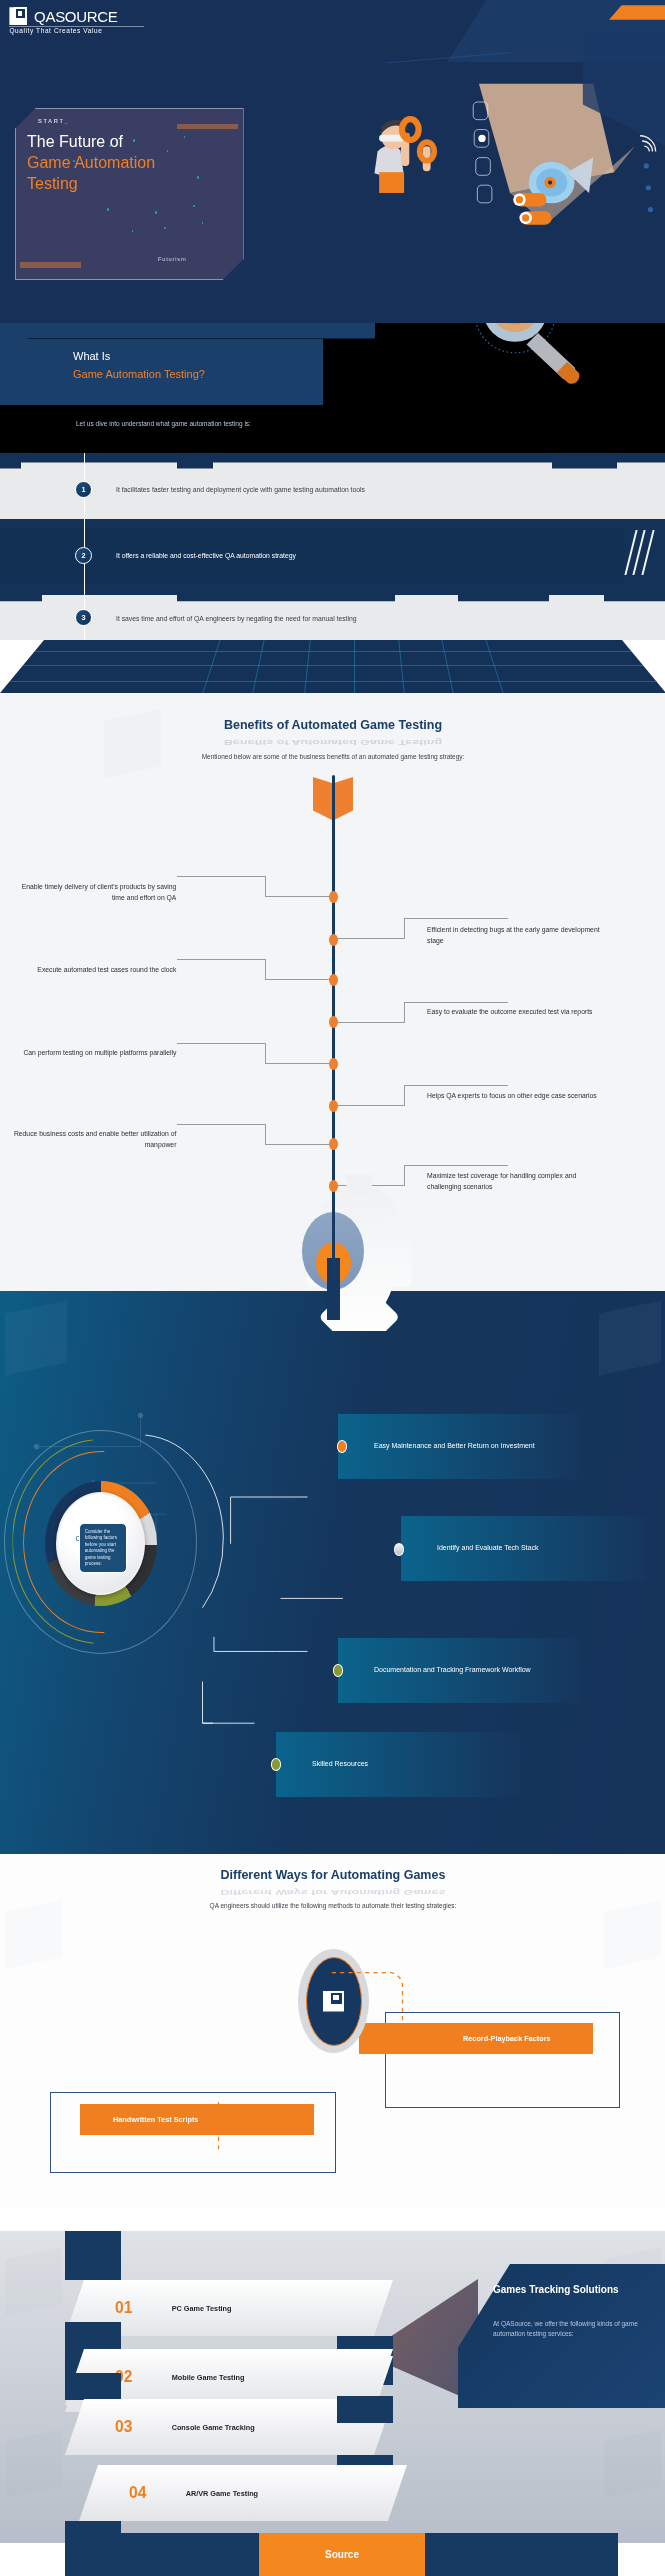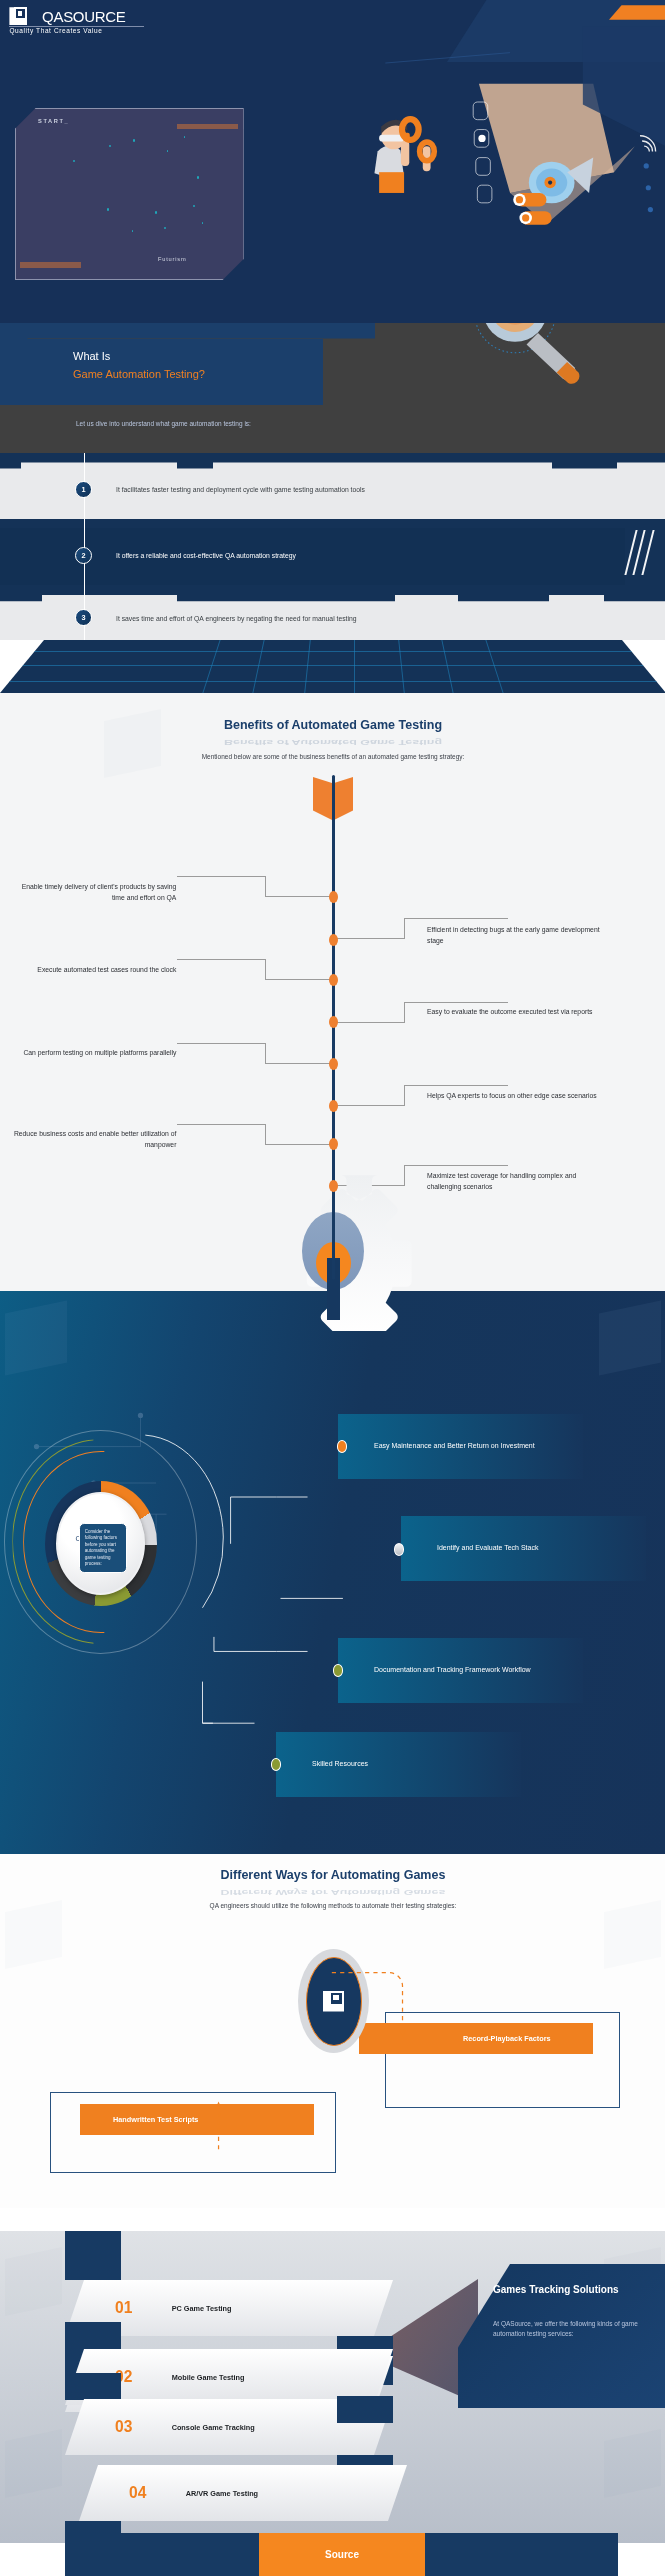--- a/index.html
+++ b/index.html
@@ -17,21 +17,21 @@
   #hero { top:0; height:323px; background:#163058; }
   #hero .deco-tri {
     position:absolute; top:0; right:0; width:219px; height:62px;
     background:#1b3a66; clip-path:polygon(18% 0,100% 0,100% 100%,0 100%);
   }
   #hero .deco-orange {
     position:absolute; top:5.2px; right:0px; width:57px; height:14.6px;
     background:#f08022; clip-path:polygon(22% 0,100% 0,100% 100%,0 100%);
   }
   .logo { position:absolute; left:9.4px; top:7.3px; width:135px; }
-  .logo-row { display:flex; align-items:center; gap:15px; }
+  .logo-row { display:flex; align-items:center; gap:7px; }
   .logo-mark {
     width:17.7px;height:17.7px;position:relative;flex:0 0 auto;
   }
   .logo-mark .lm-a{position:absolute;left:0;top:0;width:17.7px;height:17.7px;background:#fff;
     clip-path:polygon(0 0,34% 0,34% 72%,100% 72%,100% 100%,0 100%);}
   .logo-mark .lm-b{position:absolute;left:4.7px;top:0;width:13px;height:13px;
     border:2.1px solid #fff;}
   .logo-mark .lm-c{position:absolute;left:8.3px;top:4.2px;width:4.7px;height:4.7px;background:#fff;}
   .logo-word { color:#fff; font-size:15px; letter-spacing:-0.3px; font-weight:400;
     font-family:"Liberation Sans", sans-serif; }
@@ -47,21 +47,21 @@
     font-size:5.7px; letter-spacing:1.6px; font-weight:700; }
   .hero-futurism { position:absolute; left:158px; top:256px; color:#d4d8e4;
     font-size:5.7px; letter-spacing:0.8px; }
   .hero-ribbon{position:absolute;height:5.7px;background:#8a5a4a;}
   .hero-title { position:absolute; left:27px; top:132px; width:208px;
     font-size:16px; line-height:1.30; color:#ffffff; font-weight:400; }
   .hero-title .hl { color:#f08022; }
   .hero-dots span{position:absolute;border-radius:50%;background:#1fa6b8;}
 
   
-  #whatis { top:323px; height:130px; background:#404040; }
+  #whatis { top:323px; height:130px; background:#000000; }
   #whatis .wedge {
     position:absolute; left:0; top:0; width:375px; height:130px; background:#1b3f6b;
     clip-path:polygon(0 0,100% 0,100% 15.6px,27.6px 15.6px,0 51px);
   }
   #whatis .wedge2{
     position:absolute; left:0; top:15.6px; width:323px; height:66px; background:#1b3f6b;
   }
   .wi-title1{position:absolute;left:73px;top:350px;font-size:11px;color:#fff;}
   .wi-title2{position:absolute;left:73px;top:367px;font-size:11px;color:#f08022;}
   .wi-lead{position:absolute;left:76px;top:419px;font-size:6.5px;color:#b9c6de;}
@@ -284,20 +284,25 @@
 
   <div class="corner-dot" style="position:absolute;left:34px;top:106px;"></div>
   <div class="corner-dot" style="position:absolute;left:11.4px;top:126px;"></div>
   <div class="corner-dot" style="position:absolute;left:239px;top:106px;"></div>
   <div class="corner-dot" style="position:absolute;left:239px;top:259px;"></div>
   <div class="corner-dot" style="position:absolute;left:11.4px;top:277px;"></div>
   <div class="corner-dot" style="position:absolute;left:211px;top:277px;"></div>
 
   <div class="hero-start">START_</div>
   <div class="hero-futurism">Futurism</div>
+  <div class="hero-title">
+    <div>The Future of</div>
+    <div class="hl">Game Automation</div>
+    <div class="hl">Testing</div>
+  </div>
 </div>
 
 <div class="sec" id="whatis">
   <div class="wedge"></div>
   <div class="wedge2"></div>
   <svg width="271" height="130" style="position:absolute;right:31px;top:-68px" viewBox="0 0 520 250">
     <g opacity="0.9">
       <circle cx="290" cy="110" r="78" fill="none" stroke="#2a86c8" stroke-width="2" stroke-dasharray="3 5"></circle>
       <circle cx="290" cy="105" r="62" fill="#c6d9ea"></circle>
       <circle cx="290" cy="100" r="48" fill="#f6b87a"></circle>

